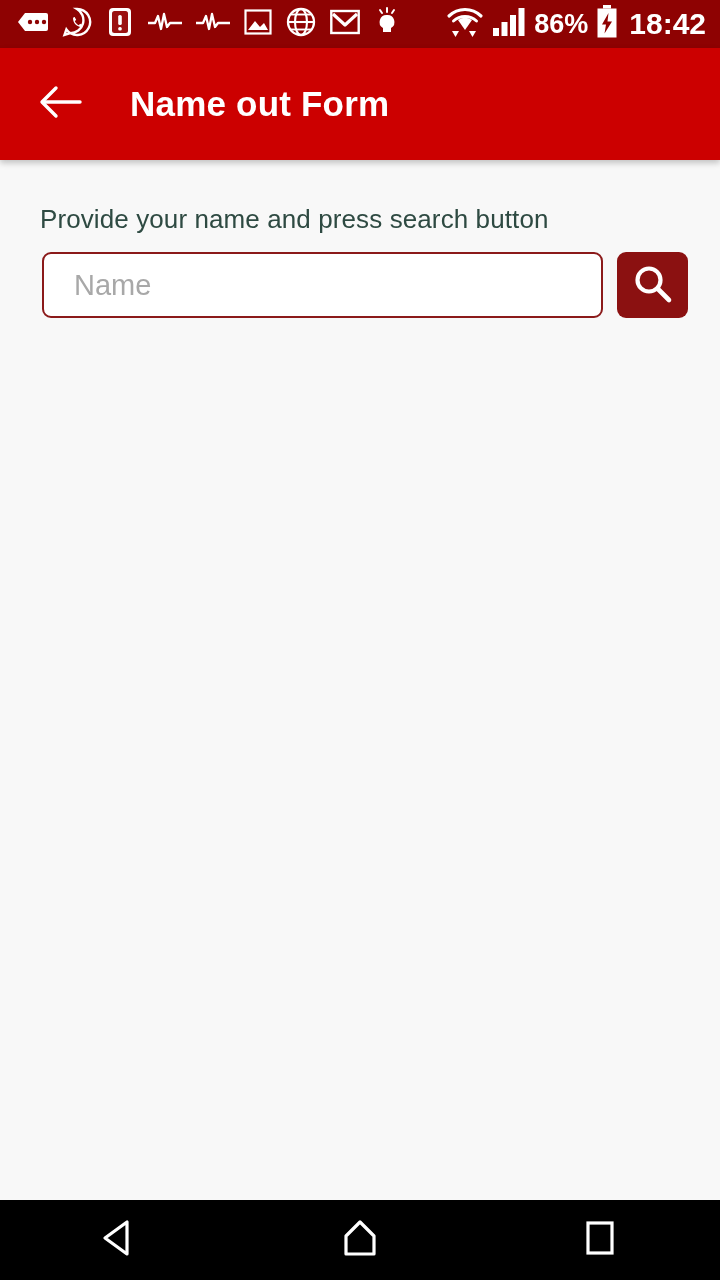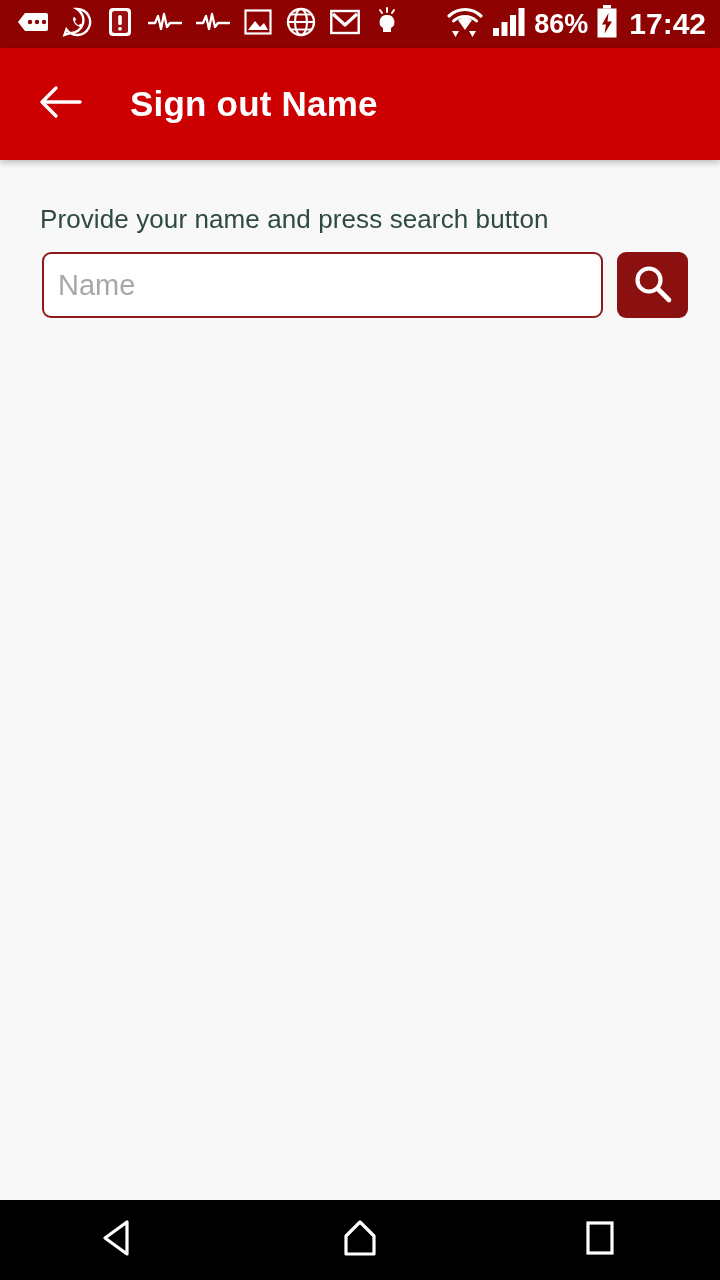--- a/index.html
+++ b/index.html
@@ -65,21 +65,21 @@
     width:646px; height:70px;
     display:flex; align-items:center; gap:14px;
   }
   .name-input {
     width:562px; height:66px;
     background:#FFFFFF;
     border:2px solid #8B1A1A;
     border-radius:9px;
     font-family:"Liberation Sans", sans-serif;
     font-size:29px; color:#333;
-    padding:0 14px;
+    padding:0 30px;
     outline:none;
   }
   .name-input::placeholder { color:#A8A8A8; }
   .search-btn {
     width:71px; height:66px;
     background:#8B1111;
     border:none; border-radius:9px;
     display:flex; align-items:center; justify-content:center;
     cursor:pointer; padding:0;
   }
@@ -199,34 +199,34 @@
       </span>
       <span class="battery-pct">86%</span>
 
       <span class="sicon">
         <svg width="22" height="34" viewBox="0 0 22 34">
           <rect x="7" y="0" width="8" height="3.5" fill="#fff"></rect>
           <rect x="1.5" y="3.5" width="19" height="29" fill="#fff"></rect>
           <polygon points="12.5,8 6,19.5 10,19.5 8.5,28.5 16,16.5 11.5,16.5" fill="#8E0202"></polygon>
         </svg>
       </span>
-      <span class="clock">17:42</span>
+      <span class="clock">18:42</span>
     </div>
   </div>
 
   <div class="app-bar">
     <div class="back-btn">
       <span>
         <svg width="44" height="36" viewBox="0 0 44 36">
           <line x1="42" y1="18" x2="5" y2="18" stroke="#fff" stroke-width="3.4" stroke-linecap="round"></line>
           <polyline points="18,4 4,18 18,32" fill="none" stroke="#fff" stroke-width="3.4" stroke-linecap="round" stroke-linejoin="round"></polyline>
         </svg>
       </span>
     </div>
-    <div class="app-title">Sign out Name</div>
+    <div class="app-title">Name out Form</div>
   </div>
 
   <div class="content">
 
     <div class="hint-label">Provide your name and press search button</div>
 
     <div class="search-row">
       <input class="name-input" type="text" placeholder="Name" style="">
       <button class="search-btn">
         <span>

